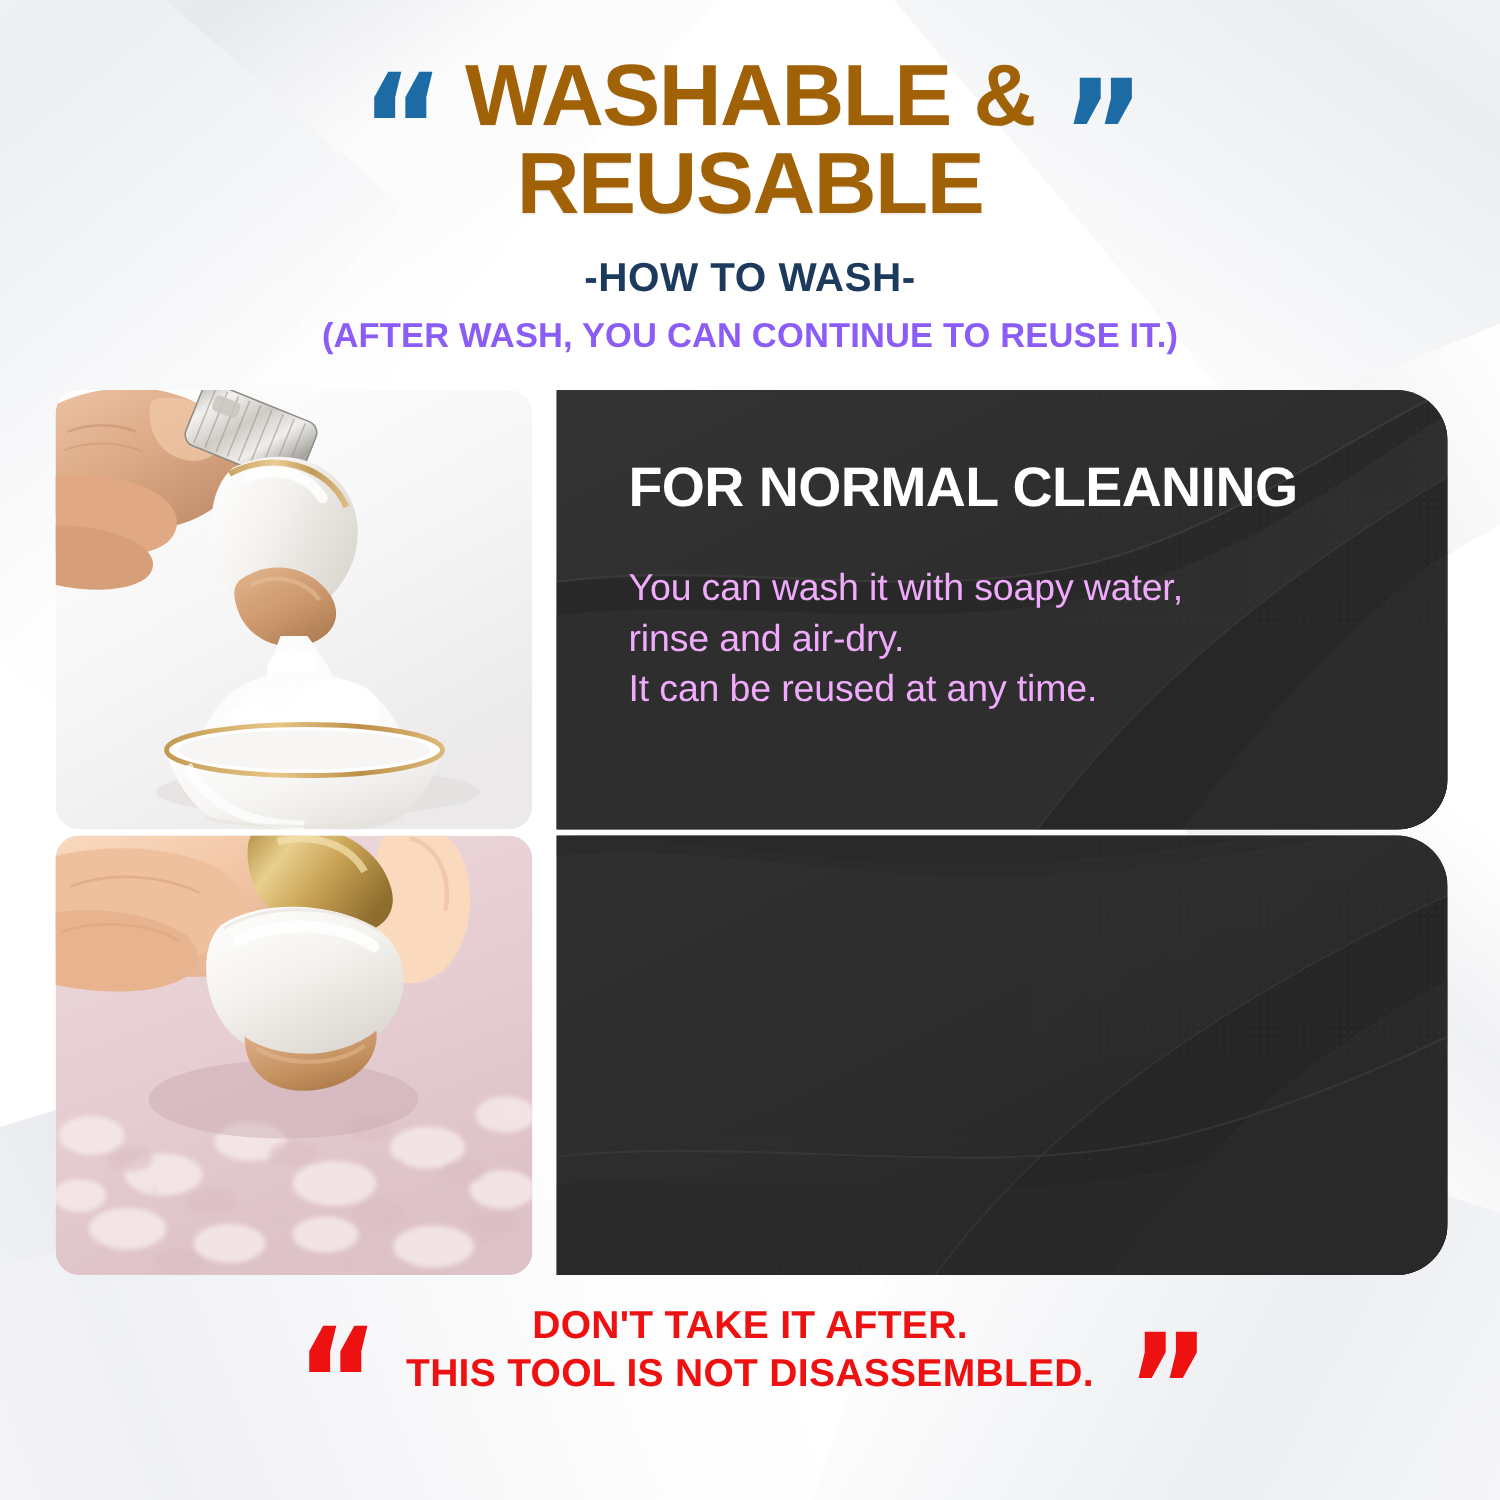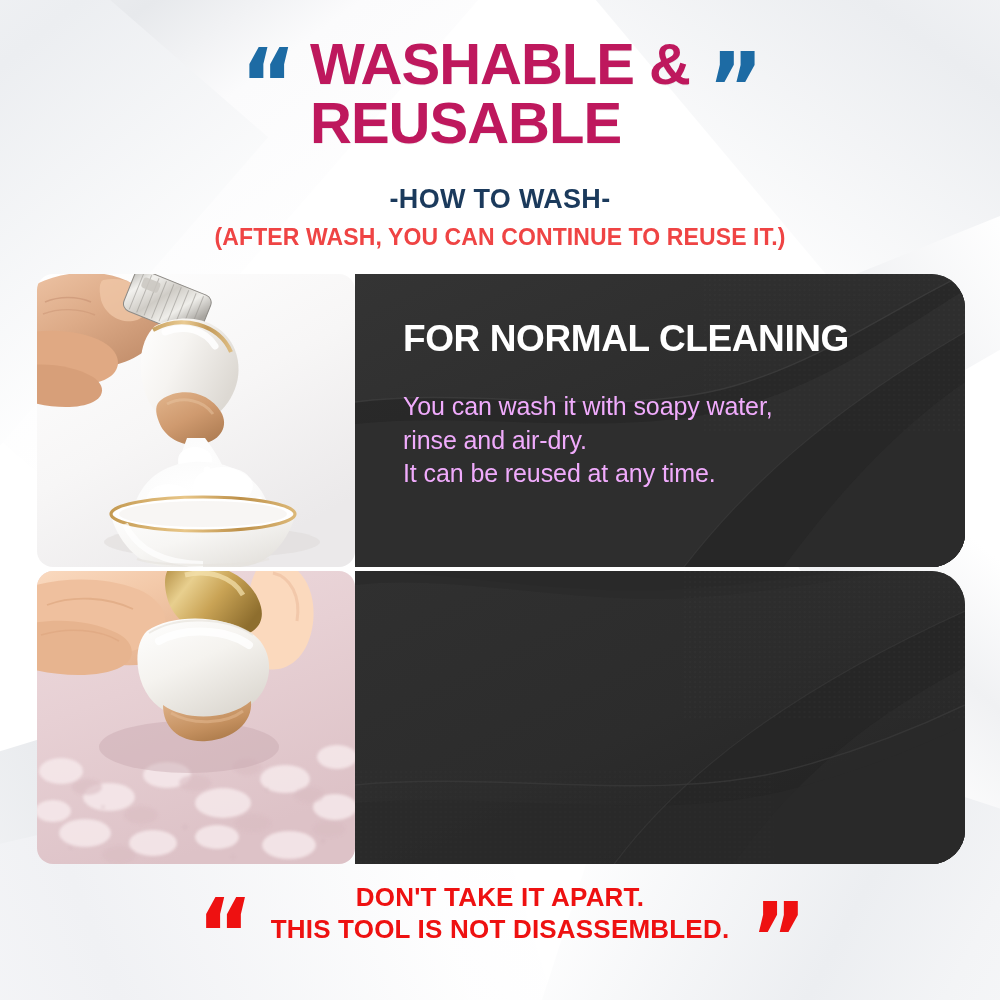--- a/index.html
+++ b/index.html
@@ -64,31 +64,31 @@
 
   .qmark { font-size:84px; font-weight:900; line-height:.72; letter-spacing:-4px;
            font-family:"DejaVu Sans", sans-serif; }
   .qmark.open  { transform:translateY(22px) scaleY(1.18); }
   .qmark.close { transform:translateY(26px) scaleY(1.18); }
   .q-blue { color:#1d6ba4; }
   .q-red  { color:#ee1111; }
 
   #main-title {
     font-size:58px; font-weight:700; line-height:1.02; letter-spacing:-1px;
-    color:#be185d; text-align:left; white-space:pre-line;
+    color:#a16207; text-align:center; white-space:pre-line;
     text-shadow:0 1px 0 rgba(0,0,0,.06);
   }
 
-  #sub-1 { margin-top:32px; font-size:27px; font-weight:700; color:#1b3a5c; letter-spacing:.3px; }
-  #sub-2 { margin-top:9px;  font-size:23px; font-weight:700; color:#ef4444; letter-spacing:.1px; }
+  #sub-1 { margin-top:18px; font-size:27px; font-weight:700; color:#1b3a5c; letter-spacing:.3px; }
+  #sub-2 { margin-top:9px;  font-size:23px; font-weight:700; color:#8b5cf6; letter-spacing:.1px; }
 
   
   #rows { position:relative; z-index:2; margin-top:23px; }
 
-  .row { position:relative; display:flex; height:293px; margin-bottom:4px; }
+  .row { position:relative; display:flex; height:293px; margin-bottom:4px;gap:16px; }
 
   .photo {
     width:318px; height:100%; margin-left:37px; flex:0 0 318px;
     border-radius:16px; overflow:hidden; position:relative;
   }
 
   .card {
     flex:1; margin-right:35px; position:relative; overflow:hidden;
     border-radius:0 34px 34px 0;
     background:#2e2e2e;
@@ -425,16 +425,16 @@
           <rect x="330" y="0" width="282" height="150" fill="url(#dots2)" opacity=".5"></rect>
           <rect x="0" y="200" width="420" height="93" fill="url(#dots2)" opacity=".35"></rect>
         </svg>
       </div>
     </div>
   </div>
 </div>
 
 <div id="footer">
   <span class="qmark open q-red">“</span>
-  <div id="warning">DON'T TAKE IT APART.
+  <div id="warning">DON'T TAKE IT AFTER.
 THIS TOOL IS NOT DISASSEMBLED.</div>
   <span class="qmark close q-red">”</span>
 </div>
 
 </body></html>

